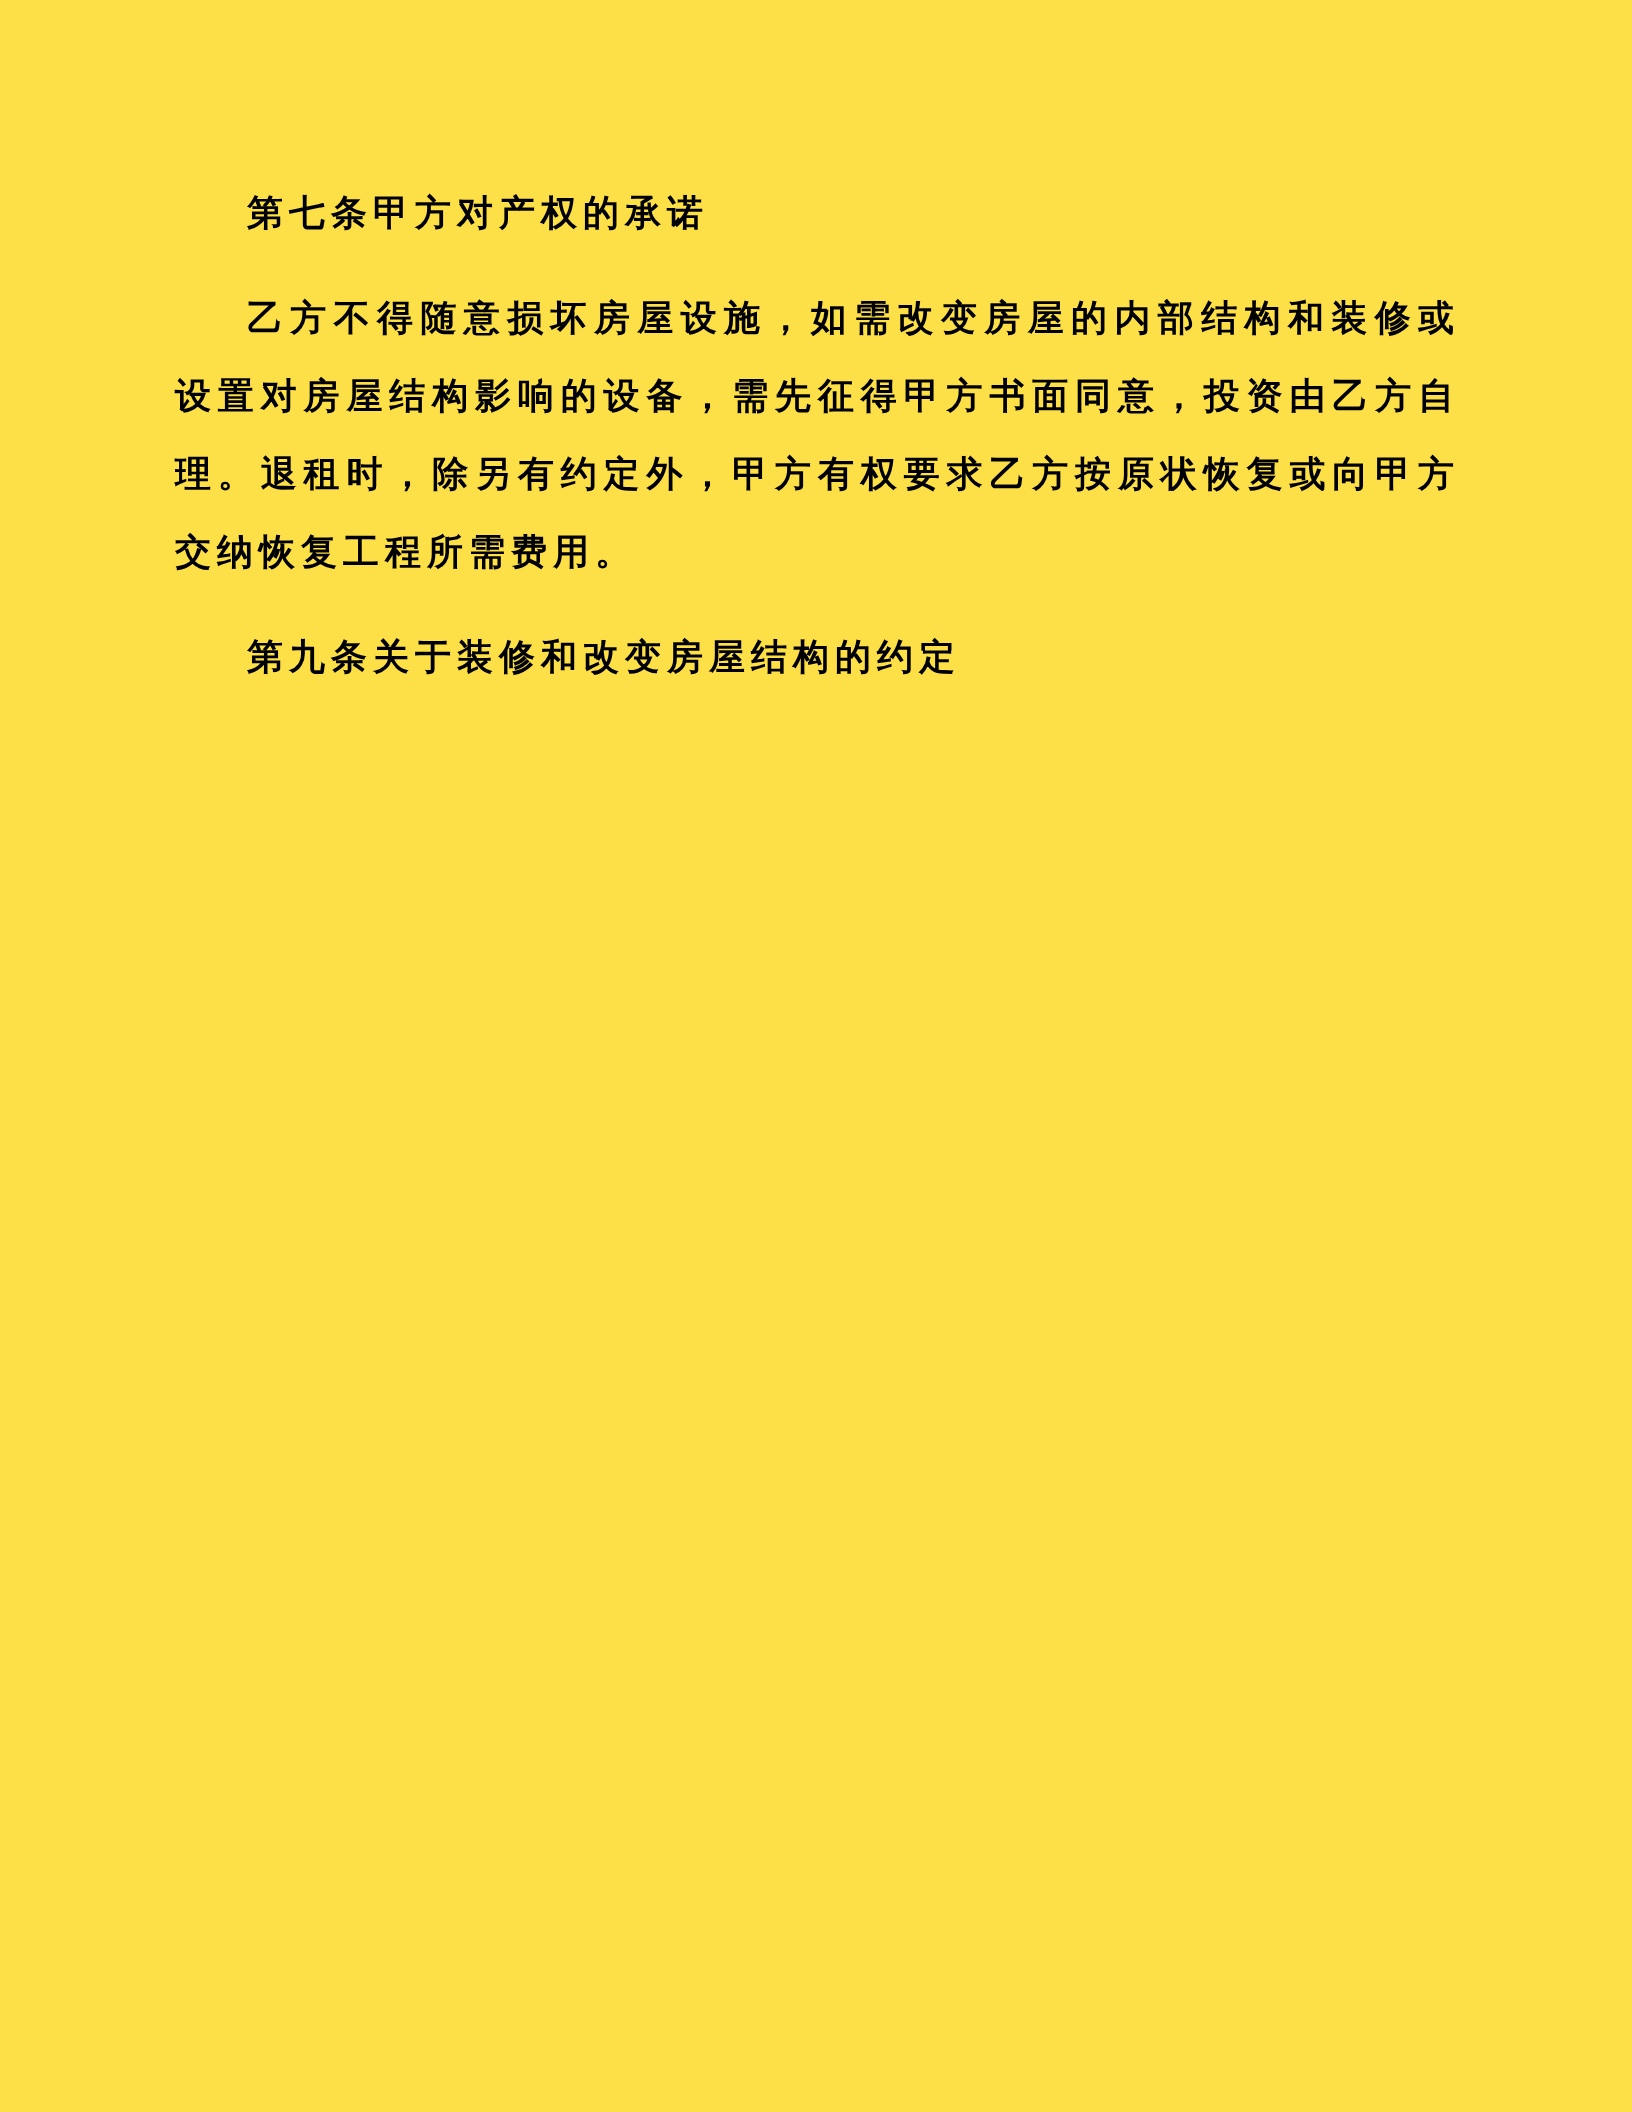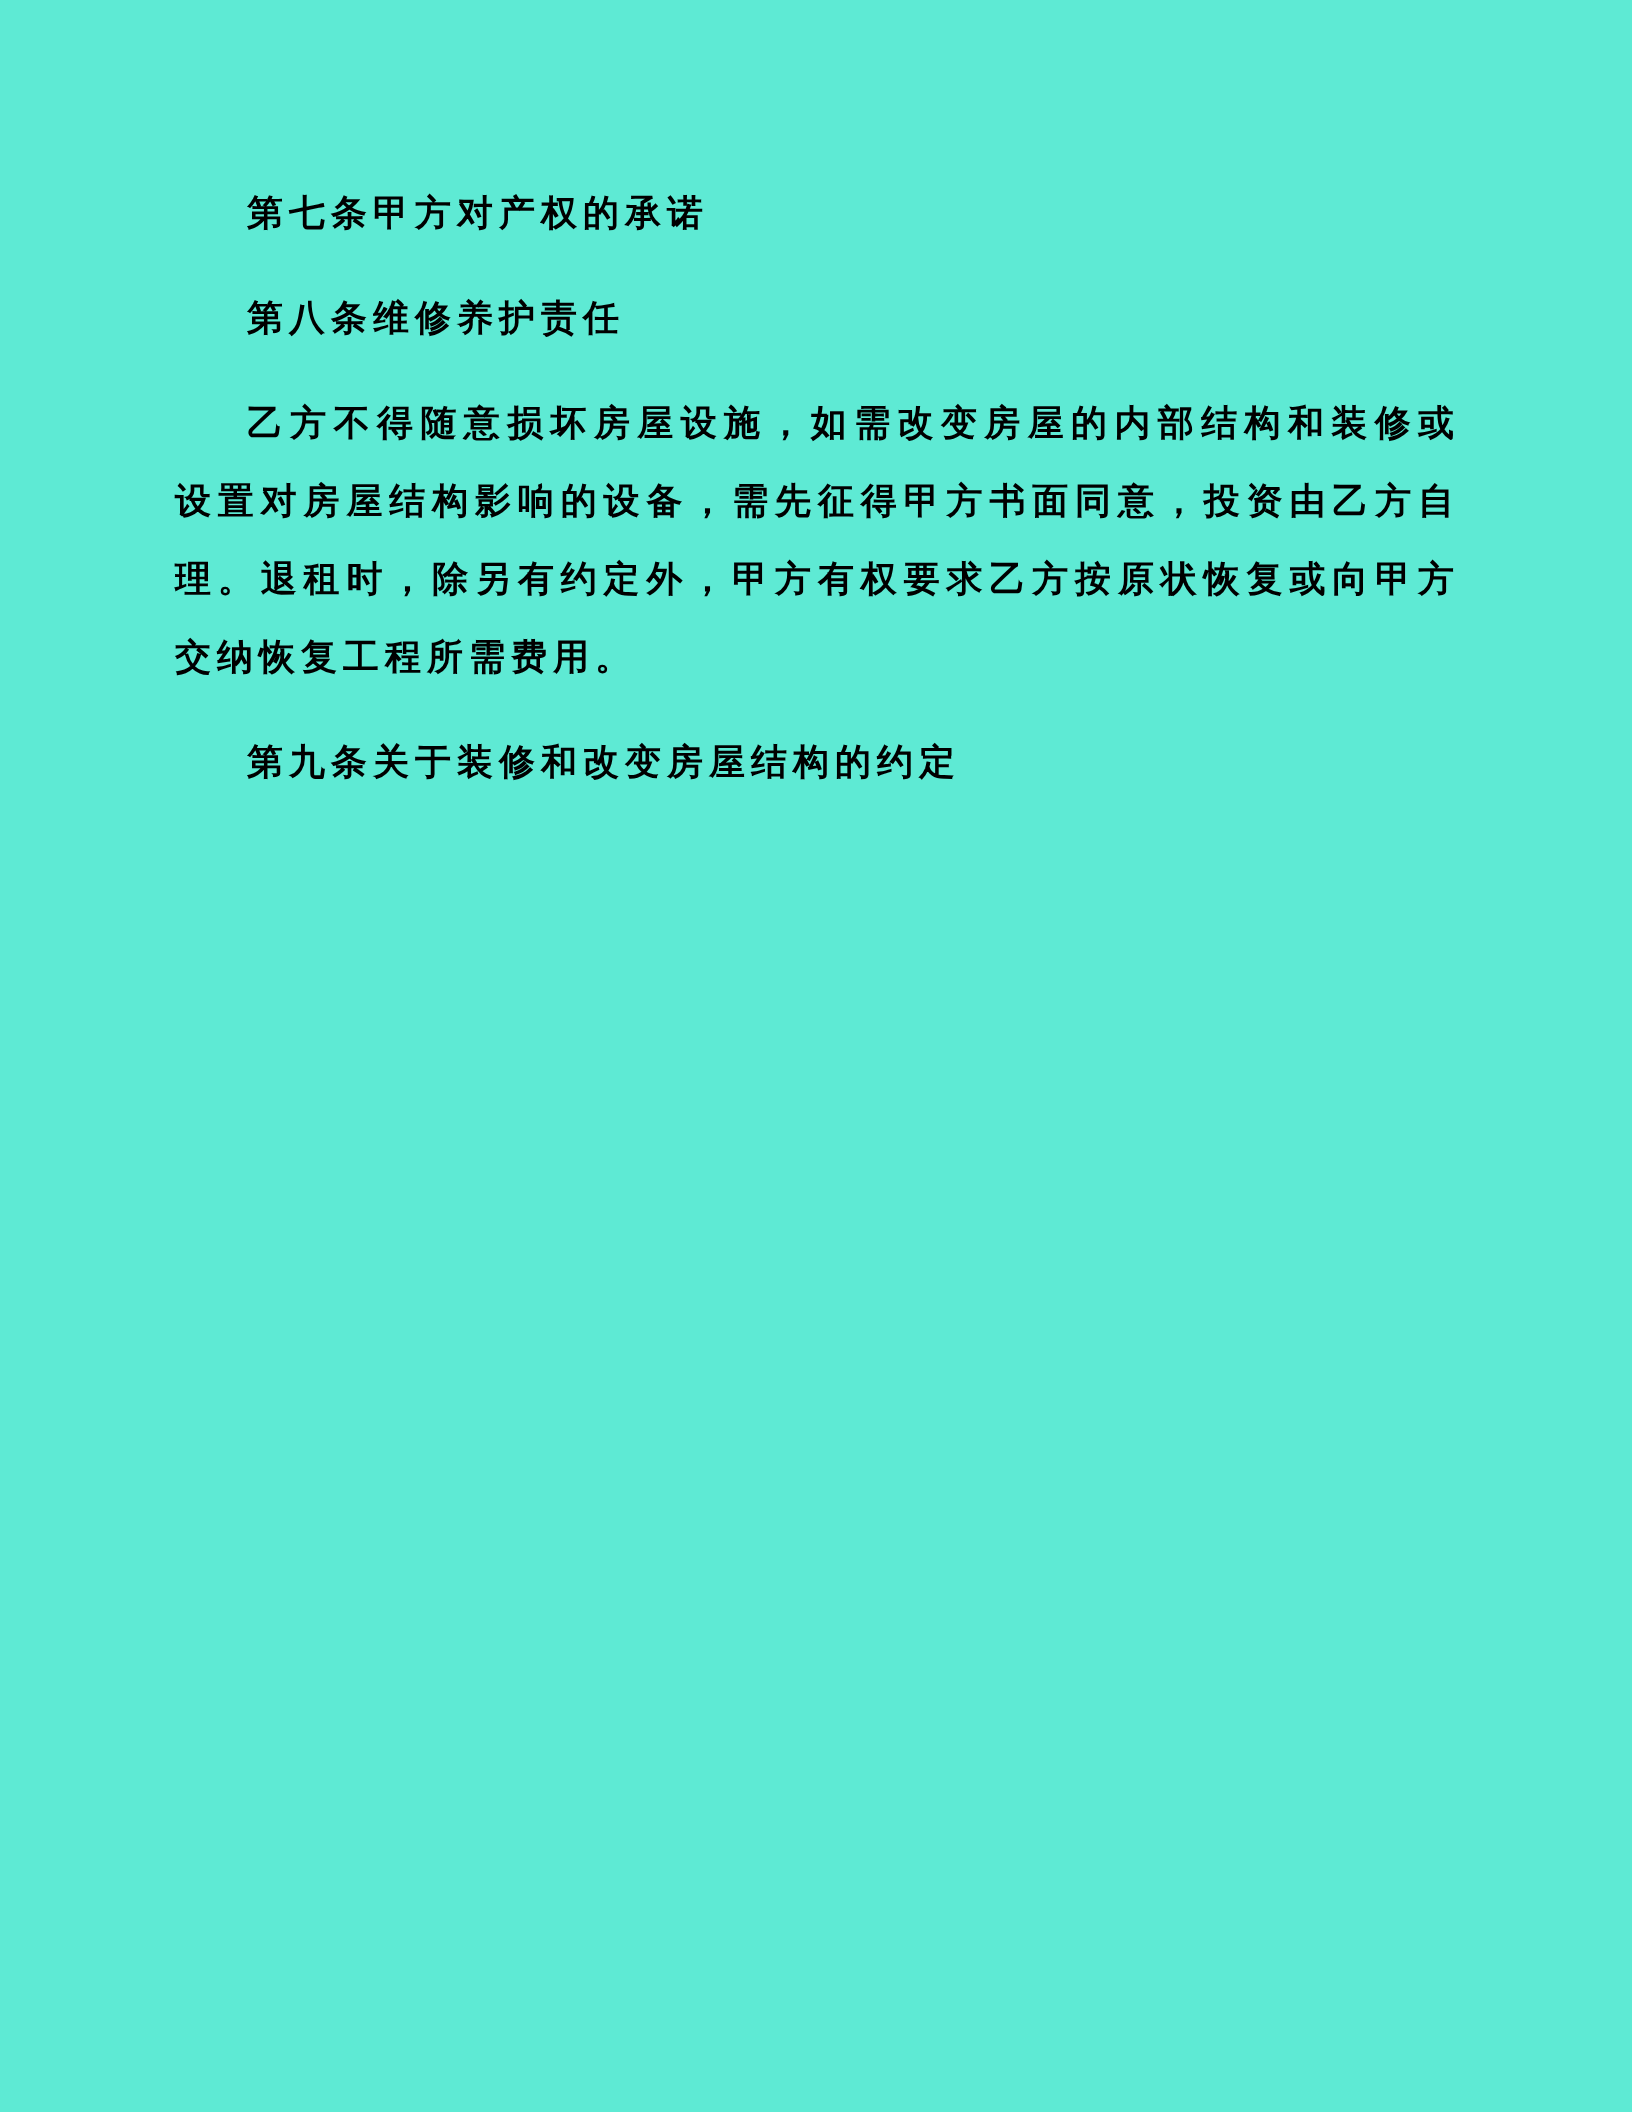--- a/index.html
+++ b/index.html
@@ -4,21 +4,21 @@
 <style>
   html, body {
     margin: 0;
     padding: 0;
     background: #ffffff;
   }
   .page {
     position: relative;
     width: 1632px;
     height: 2112px;
-    background: #5eead4;
+    background: #fde047;
     overflow: hidden;
     box-sizing: border-box;
     padding: 174px 172px 0 175px;
     font-family: "Liberation Sans", "DejaVu Sans", sans-serif;
     font-weight: 700;
     color: #000000;
   }
   .block {
     margin: 0 0 27px 0;
     font-size: 36px;
@@ -31,16 +31,15 @@
   }
   .block.heading {
     text-align: left;
   }
 </style>
 </head>
 <body>
 
 <div class="page">
   <p class="block heading">第七条甲方对产权的承诺</p>
-  <p class="block heading">第八条维修养护责任</p>
   <p class="block">乙方不得随意损坏房屋设施，如需改变房屋的内部结构和装修或设置对房屋结构影响的设备，需先征得甲方书面同意，投资由乙方自理。退租时，除另有约定外，甲方有权要求乙方按原状恢复或向甲方交纳恢复工程所需费用。</p>
   <p class="block heading">第九条关于装修和改变房屋结构的约定</p>
 </div>
 
 </body></html>

